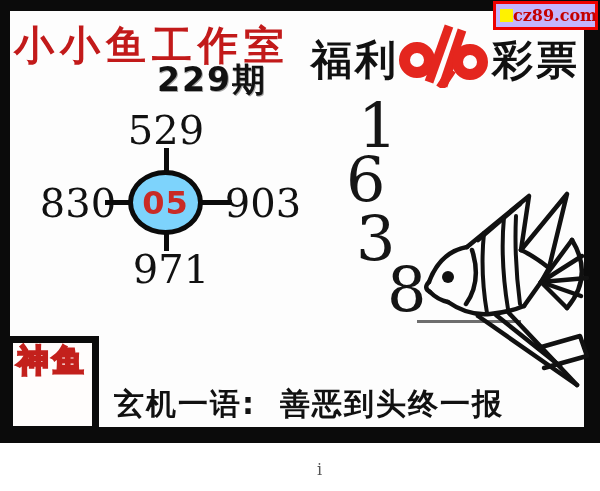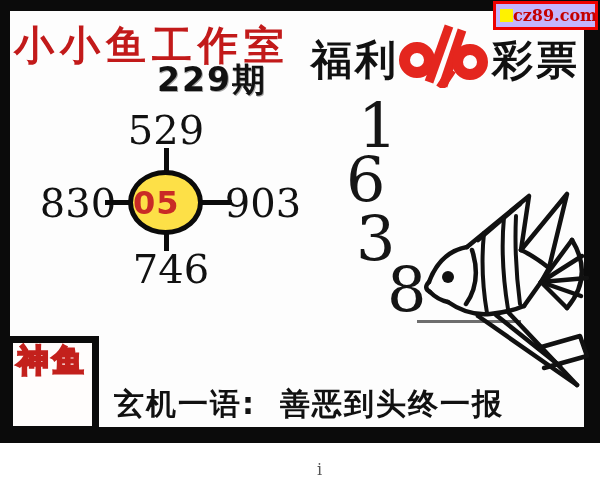--- a/index.html
+++ b/index.html
@@ -33,22 +33,22 @@
   .badge .sq{width:13px;height:13px;background:#fff200;flex:0 0 auto;}
   .badge .url{font-family:"DejaVu Serif",serif;font-weight:bold;font-size:16px;color:#c40000;white-space:nowrap;}
 
   
   .dnum{
     position:absolute;transform:translateX(-50%);
     font-family:"DejaVu Serif",serif;font-size:40px;color:#111;line-height:1;white-space:nowrap;
   }
   .circle{
     position:absolute;left:128px;top:170px;width:75px;height:65px;box-sizing:border-box;
-    border:5px solid #0b0b0b;border-radius:50%;background:#fde047;
-    display:flex;align-items:center;
+    border:5px solid #0b0b0b;border-radius:50%;background:#7dd3fc;
+    display:flex;align-items:center;justify-content:center;
   }
   .circle .cnum{font-size:32px;font-weight:bold;color:#c92b26;letter-spacing:1px;}
   .conn{position:absolute;background:#0b0b0b;}
   .conn.v{width:5px;}
   .conn.h{height:5px;}
 
   
   .bigdigit{
     position:absolute;font-family:"DejaVu Serif",serif;font-size:62px;color:#151515;line-height:0.95;
   }
@@ -104,21 +104,21 @@
   <div class="brand-right">彩票</div>
 
   <div class="badge">
     <span class="sq"></span>
     <span class="url">cz89.com</span>
   </div>
 
   <div class="dnum" style="left:166px;top:110px;">529</div>
   <div class="dnum" style="left:78px;top:183px;">830</div>
   <div class="dnum" style="left:263px;top:183px;">903</div>
-  <div class="dnum" style="left:171px;top:249px;">746</div>
+  <div class="dnum" style="left:171px;top:249px;">971</div>
 
   <div class="conn v" style="left:164px;top:148px;height:23px;"></div>
   <div class="conn v" style="left:164px;top:234px;height:17px;"></div>
   <div class="conn h" style="left:105px;top:200px;width:24px;"></div>
   <div class="conn h" style="left:202px;top:200px;width:30px;"></div>
 
   <div class="circle">
     <span class="cnum">05</span>
   </div>
 

